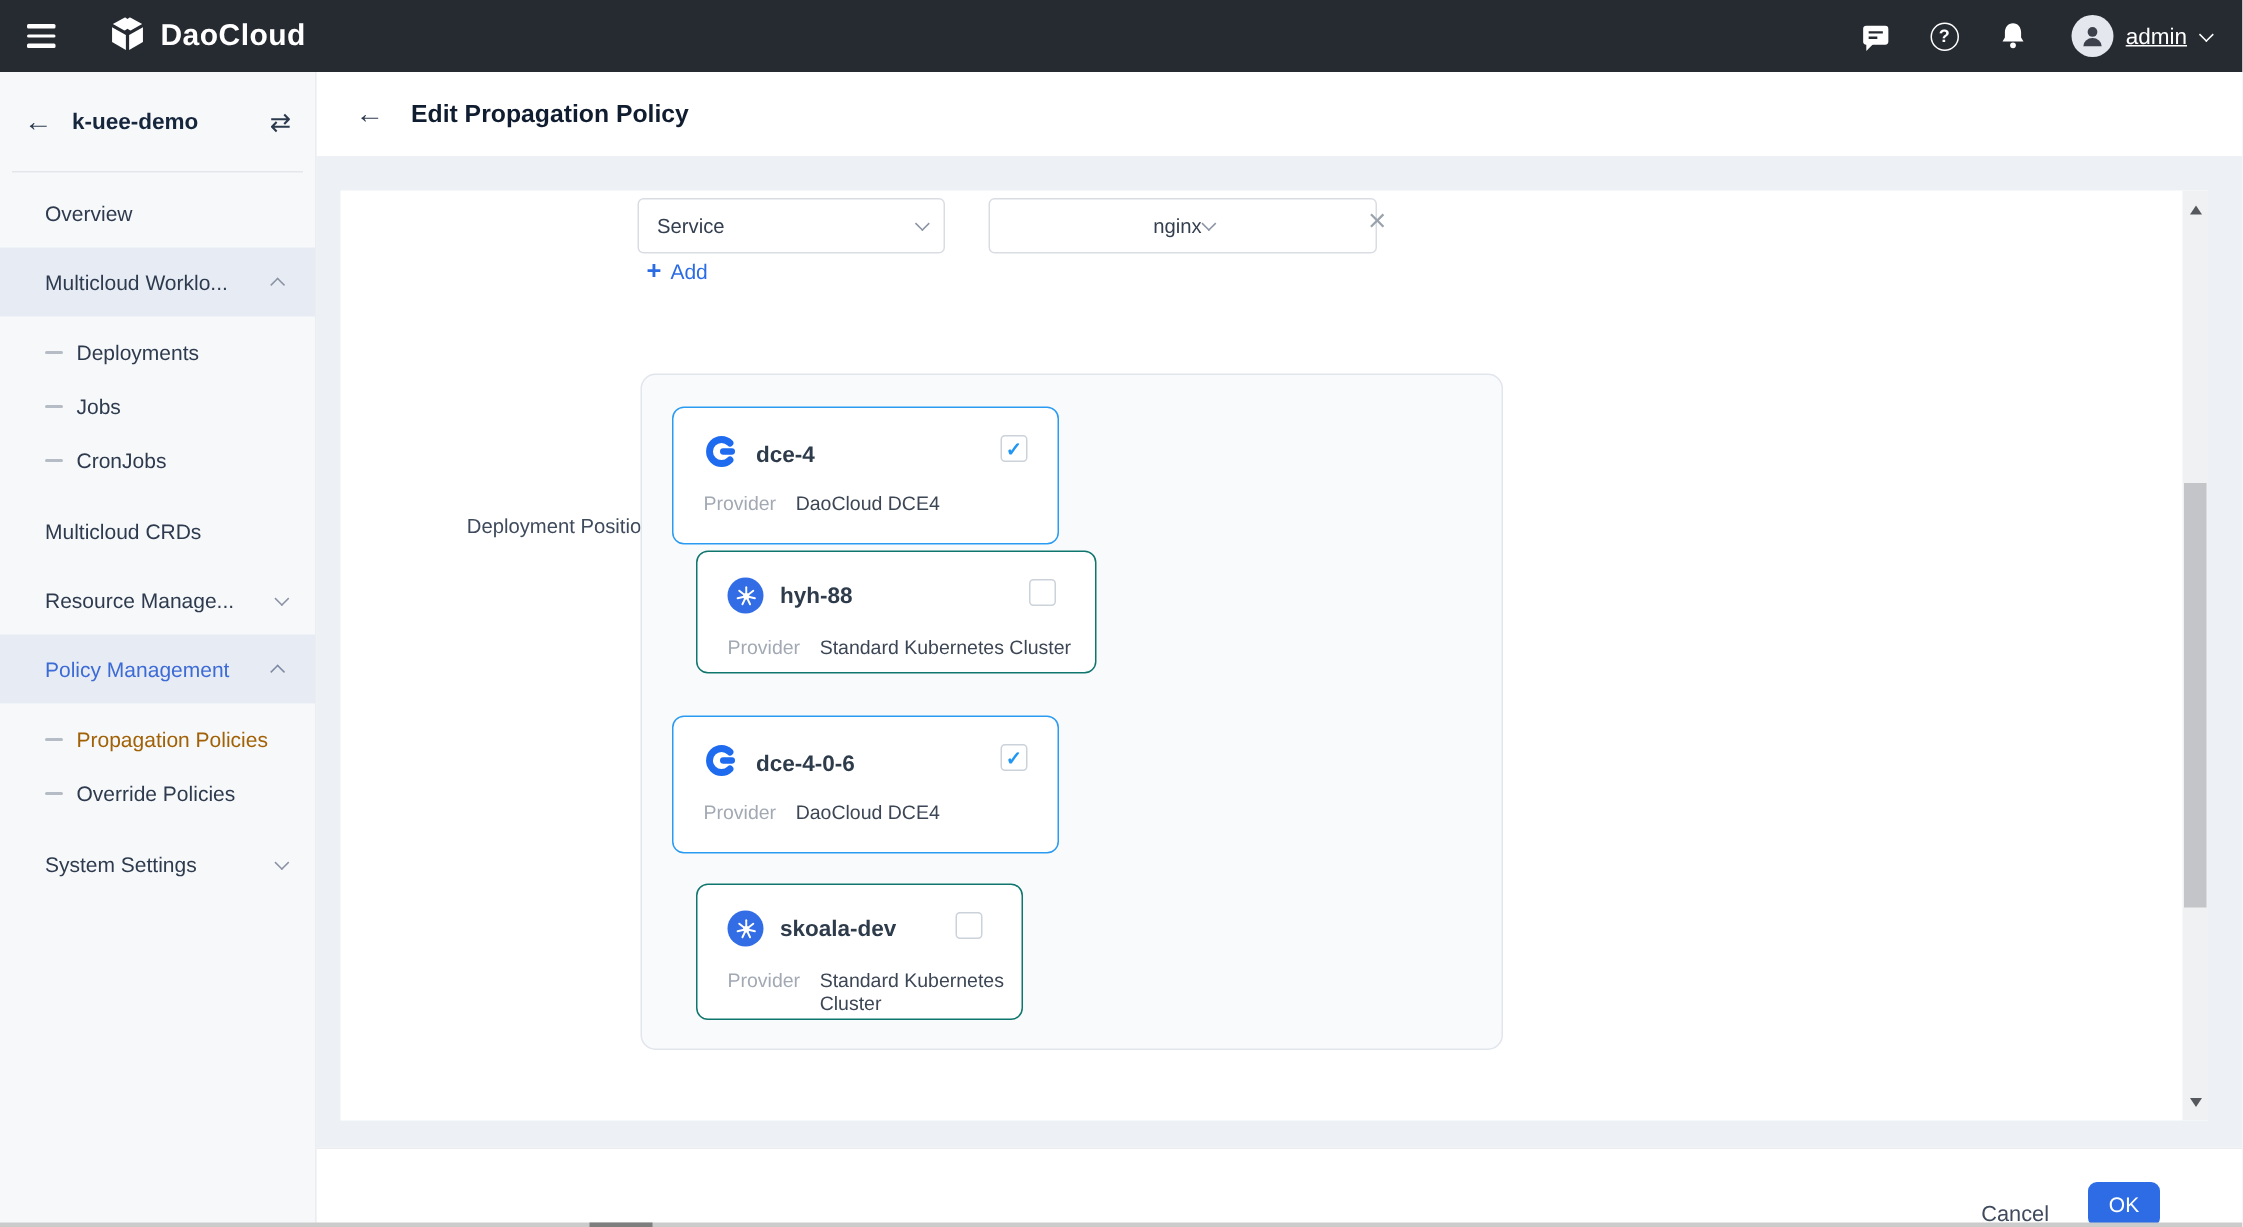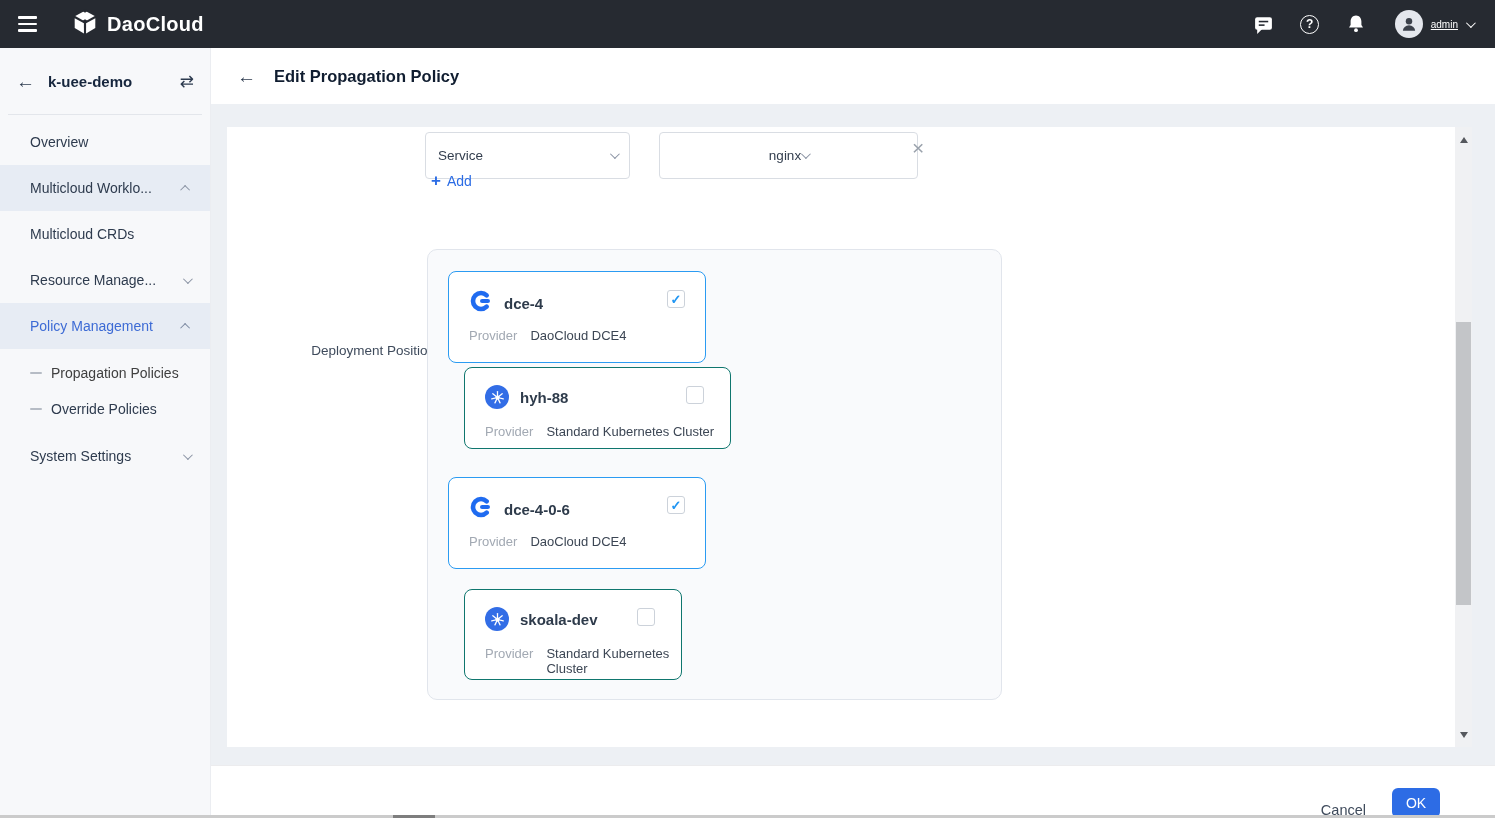--- a/index.html
+++ b/index.html
@@ -14,21 +14,21 @@
   .hamburger span { width:19px; height:2.5px; background:#fff; border-radius:1px; }
   .brand { display:flex; align-items:center; gap:9px; margin-left:28px; }
   .brand-name { color:#fff; font-size:20px; font-weight:bold; letter-spacing:.3px; }
   .topbar-right { margin-left:auto; display:flex; align-items:center; gap:24px; padding-right:22px; }
   .tb-icon { width:22px; height:22px; display:flex; align-items:center; justify-content:center; cursor:pointer; }
   .help-circle { width:19px; height:19px; border:1.7px solid #fff; border-radius:50%; color:#fff;
                  font-size:12px; font-weight:bold; display:flex; align-items:center; justify-content:center; }
   .avatar { width:28px; height:28px; border-radius:50%; background:#e4e7ed; display:flex;
             align-items:center; justify-content:center; margin-left:4px; }
   .user-wrap { display:flex; align-items:center; gap:8px; cursor:pointer; }
-  .user-name { color:#fff; font-size:10px;text-decoration:underline; }
+  .user-name { color:#fff; font-size:15px;text-decoration:underline; }
   .chev { width:7px; height:7px; border-right:1.6px solid; border-bottom:1.6px solid; display:inline-block; }
   .chev.down { transform:rotate(45deg) translateY(-2px); }
   .chev.up   { transform:rotate(-135deg) translateY(-2px); }
   .chev.white { border-color:#fff; }
   .chev.gray  { border-color:#8a93a3; }
   .chev.blue  { border-color:#7c89a1; }
 
   
   .sidebar { position:absolute; left:0; top:48px; width:211px; height:770px; background:#f7f8fa;
              border-right:1px solid #ebedf1; z-index:20; }
@@ -40,32 +40,32 @@
   .menu { padding-top:4px; }
   .m-item { height:46px; display:flex; align-items:center; padding:0 20px 0 30px;
             font-size:14px; color:#2e3b4e; cursor:pointer; }
   .m-item .lbl { flex:1; }
   .m-item.hl { background:#e7ecf4; }
   .m-item.active-blue { color:#3d6bd5; }
   .sub-group { padding:6px 0; }
   .s-item { height:36px; display:flex; align-items:center; padding-left:30px; font-size:14px;
             color:#2e3b4e; cursor:pointer; }
   .s-item .dash { width:12px; height:2px; background:#b6bcc5; border-radius:1px; margin-right:9px; }
-  .s-item.active-blue { color:#404040; }
+  .s-item.active-blue { color:#a16207; }
 
   
   .main { position:absolute; left:211px; top:48px; width:1284px; height:770px; background:#edf0f4; }
   .page-head { position:absolute; left:0; top:0; width:1284px; height:56px; background:#fff;
                display:flex; align-items:center; padding-left:26px; }
   .page-title { font-size:16.5px; font-weight:bold; color:#101d30; margin-left:18px; }
 
   .panel { position:absolute; left:16px; top:79px; width:1245px; height:620px; background:#fff; }
   .panel-inner { position:absolute; left:0; top:0; width:1228px; height:620px; overflow:hidden; }
 
-  .select { position:absolute; height:47px; background:#fff; border:1px solid #d9dde3; border-radius:4px;
+  .select { position:absolute; height:37px; background:#fff; border:1px solid #d9dde3; border-radius:4px;
             display:flex; align-items:center; justify-content:space-between; padding:0 12px;
             font-size:13.5px; color:#333e4e; cursor:pointer; }
   .close-x { position:absolute; font-size:21px; color:#9aa2ac; cursor:pointer; line-height:1; }
   .add-link { position:absolute; display:flex; align-items:center; gap:6px; color:#2b6ce5;
               font-size:14px; cursor:pointer; }
   .add-plus { font-size:17px; font-weight:bold; }
 
   .pos-label { position:absolute; left:56px; top:216px; width:152px; text-align:right;
                font-size:13.5px; color:#3f4b5c; }
   .radio-row { position:absolute; left:201px; top:213px; display:flex; align-items:center; gap:34px; }
@@ -179,20 +179,34 @@
 
   <div class="menu">
     <div class="m-item">
       <span class="lbl">Overview</span>
       </div>
     <div class="m-item hl">
       <span class="lbl">Multicloud Worklo...</span>
       <span class="chev up gray"></span>
       </div>
 
+    <div class="sub-group">
+      <div class="s-item">
+        <span class="dash"></span>
+        <span>Deployments</span>
+        </div>
+      <div class="s-item">
+        <span class="dash"></span>
+        <span>Jobs</span>
+        </div>
+      <div class="s-item">
+        <span class="dash"></span>
+        <span>CronJobs</span>
+        </div>
+    </div>
 
     <div class="m-item">
       <span class="lbl">Multicloud CRDs</span>
       </div>
     <div class="m-item">
       <span class="lbl">Resource Manage...</span>
       <span class="chev down gray"></span>
       </div>
     <div class="m-item hl active-blue">
       <span class="lbl">Policy Management</span>

